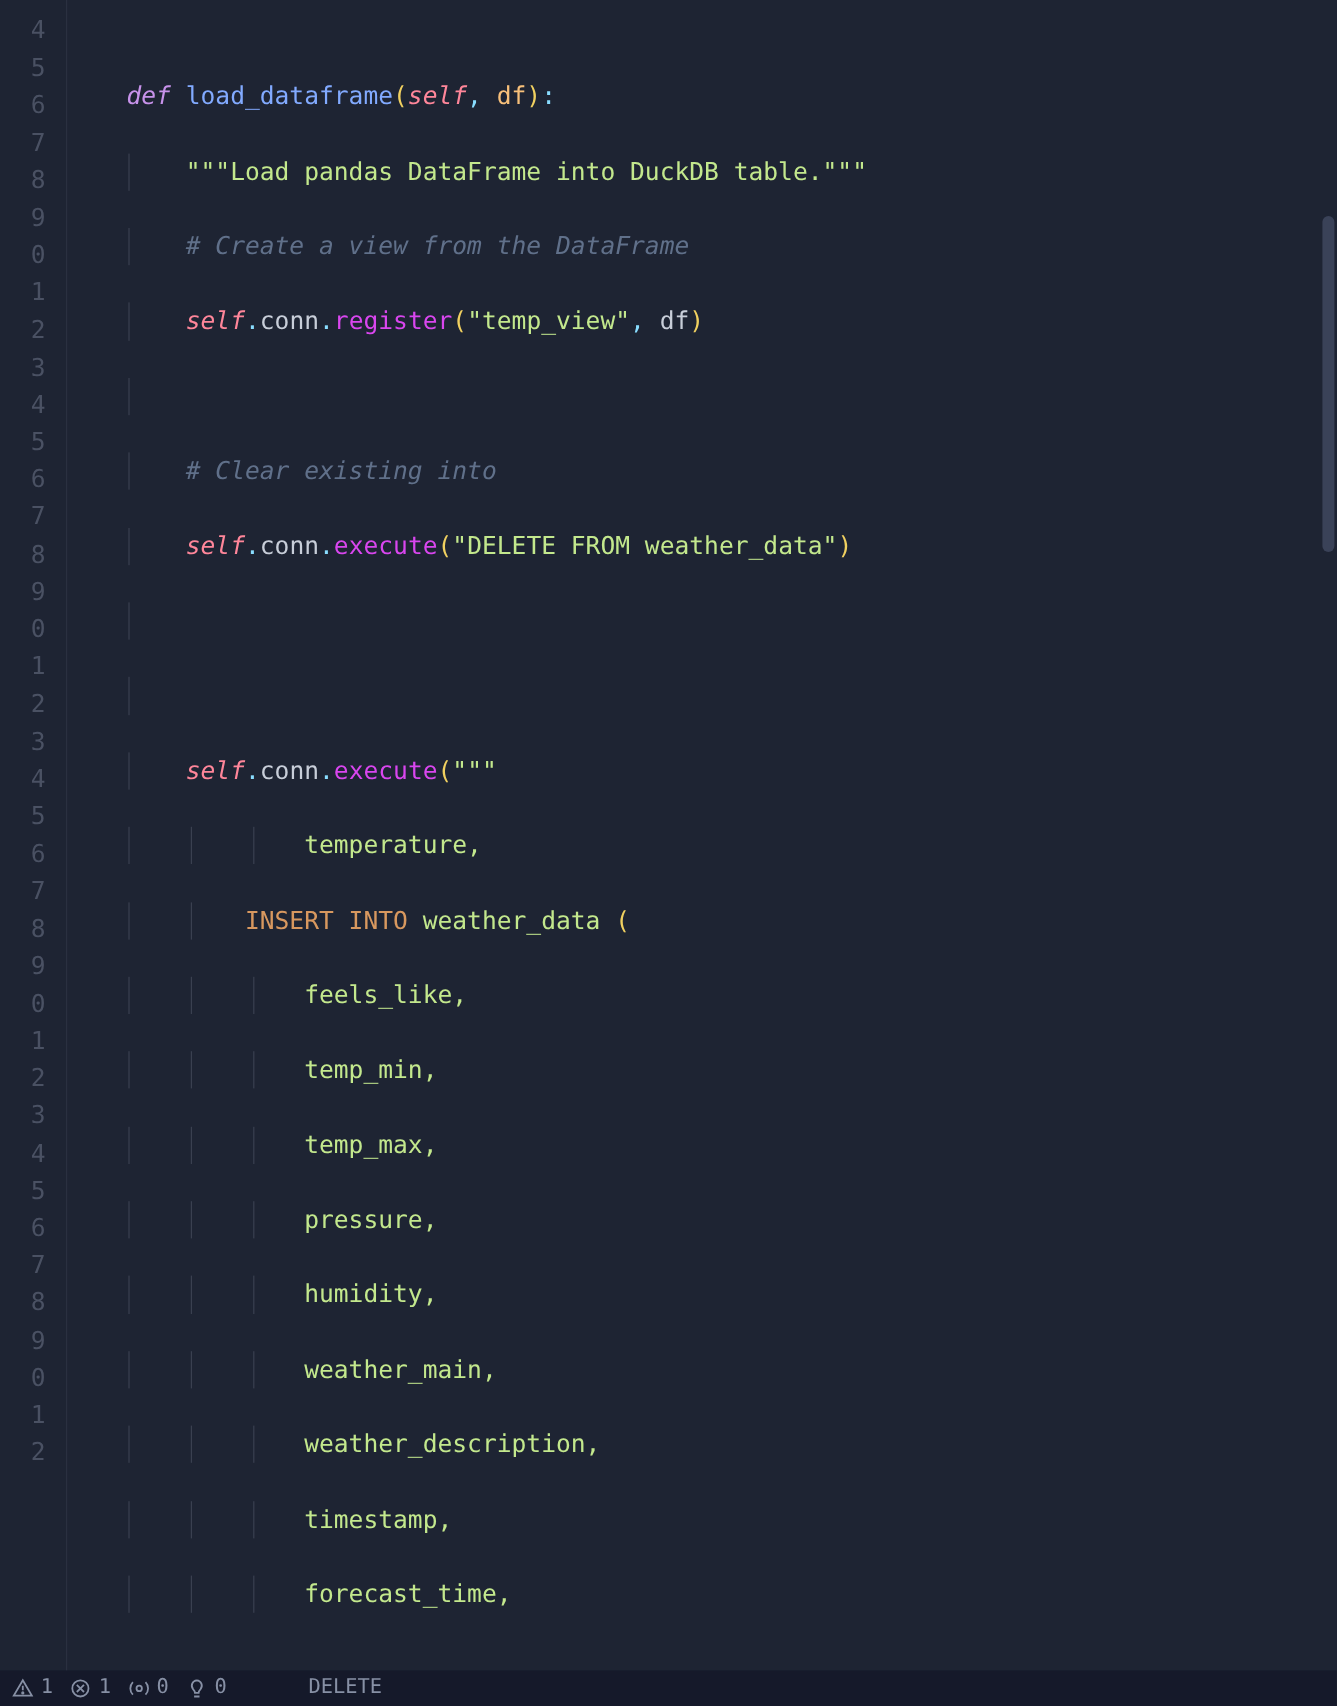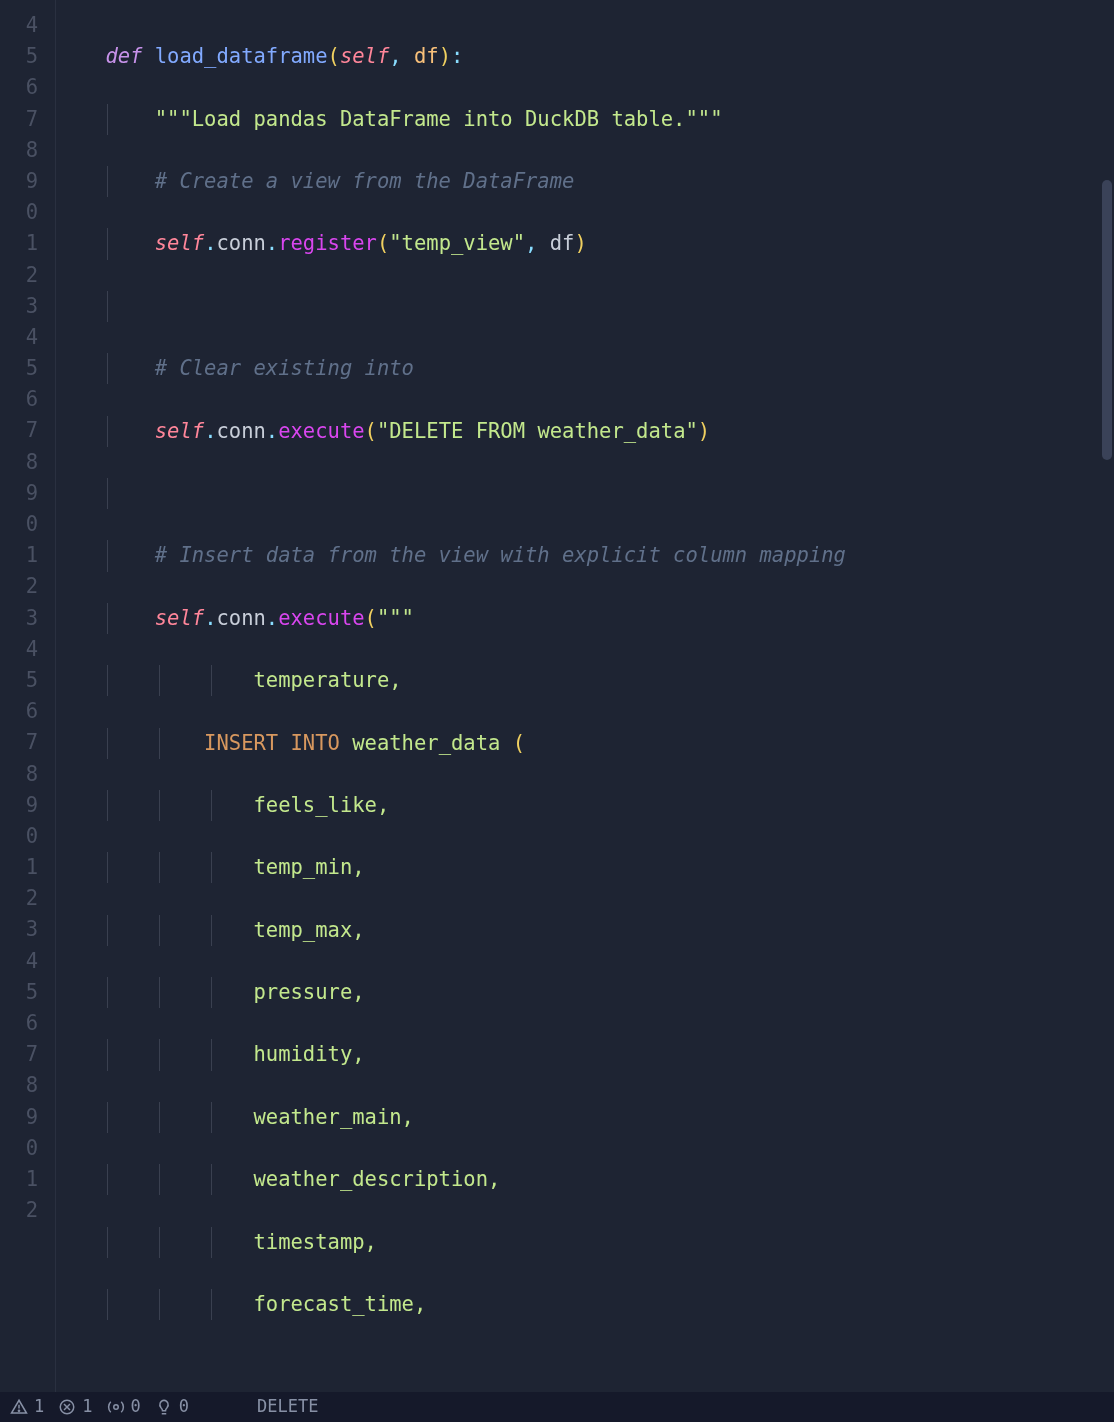--- a/index.html
+++ b/index.html
@@ -40,20 +40,21 @@
   .gutter .ln {
     height: 31.2px;
   }
   .code {
     flex: 1;
     padding-top: 10px;
     white-space: pre;
     color: #c8ced9;
     position: relative;
     overflow: hidden;
+    margin-top: 24px;
   }
   .line {
     height: 31.2px;
     position: relative;
   }
   .indent-guide {
     position: absolute;
     top: 0;
     bottom: 0;
     width: 1px;
@@ -155,21 +156,21 @@
 
   <div class="code">
 <div class="line">    <span class="kw">def </span><span class="fn">load_dataframe</span><span class="par">(</span><span class="self">self</span><span class="pun">, </span><span class="param">df</span><span class="par">)</span><span class="pun">:</span></div>
 <div class="line"><span class="indent-guide ig1"></span>        <span class="str">"""</span><span class="str">Load pandas DataFrame into DuckDB table.</span><span class="str">"""</span></div>
 <div class="line"><span class="indent-guide ig1"></span>        <span class="com"># Create a view from the DataFrame</span></div>
 <div class="line"><span class="indent-guide ig1"></span>        <span class="self">self</span><span class="pun">.</span><span class="attr">conn</span><span class="pun">.</span><span class="call">register</span><span class="par">(</span><span class="str">"temp_view"</span><span class="pun">, </span><span class="attr">df</span><span class="par">)</span></div>
 <div class="line"><span class="indent-guide ig1"></span><span> </span></div>
 <div class="line"><span class="indent-guide ig1"></span>        <span class="com"># Clear existing into</span></div>
 <div class="line"><span class="indent-guide ig1"></span>        <span class="self">self</span><span class="pun">.</span><span class="attr">conn</span><span class="pun">.</span><span class="call">execute</span><span class="par">(</span><span class="str">"DELETE FROM weather_data"</span><span class="par">)</span></div>
 <div class="line"><span class="indent-guide ig1"></span><span> </span></div>
-<div class="line"><span class="indent-guide ig1"></span>        <span class="com"># Insert data from the view with explicit column mapping</span></div>
+<div class="line"><span class="indent-guide ig1"></span>        </div>
 <div class="line"><span class="indent-guide ig1"></span>        <span class="self">self</span><span class="pun">.</span><span class="attr">conn</span><span class="pun">.</span><span class="call">execute</span><span class="par">(</span><span class="str">"""</span></div>
 <div class="line"><span class="indent-guide ig1"></span><span class="indent-guide ig2"></span><span class="indent-guide ig3"></span>                <span class="str">temperature,</span></div>
 <div class="line"><span class="indent-guide ig1"></span><span class="indent-guide ig2"></span>            <span class="sqlk">INSERT</span><span class="str"> </span><span class="sqlk">INTO</span><span class="str"> </span><span class="str">weather_data </span><span class="par">(</span></div>
 <div class="line"><span class="indent-guide ig1"></span><span class="indent-guide ig2"></span><span class="indent-guide ig3"></span>                <span class="str">feels_like,</span></div>
 <div class="line"><span class="indent-guide ig1"></span><span class="indent-guide ig2"></span><span class="indent-guide ig3"></span>                <span class="str">temp_min,</span></div>
 <div class="line"><span class="indent-guide ig1"></span><span class="indent-guide ig2"></span><span class="indent-guide ig3"></span>                <span class="str">temp_max,</span></div>
 <div class="line"><span class="indent-guide ig1"></span><span class="indent-guide ig2"></span><span class="indent-guide ig3"></span>                <span class="str">pressure,</span></div>
 <div class="line"><span class="indent-guide ig1"></span><span class="indent-guide ig2"></span><span class="indent-guide ig3"></span>                <span class="str">humidity,</span></div>
 <div class="line"><span class="indent-guide ig1"></span><span class="indent-guide ig2"></span><span class="indent-guide ig3"></span>                <span class="str">weather_main,</span></div>
 <div class="line"><span class="indent-guide ig1"></span><span class="indent-guide ig2"></span><span class="indent-guide ig3"></span>                <span class="str">weather_description,</span></div>

